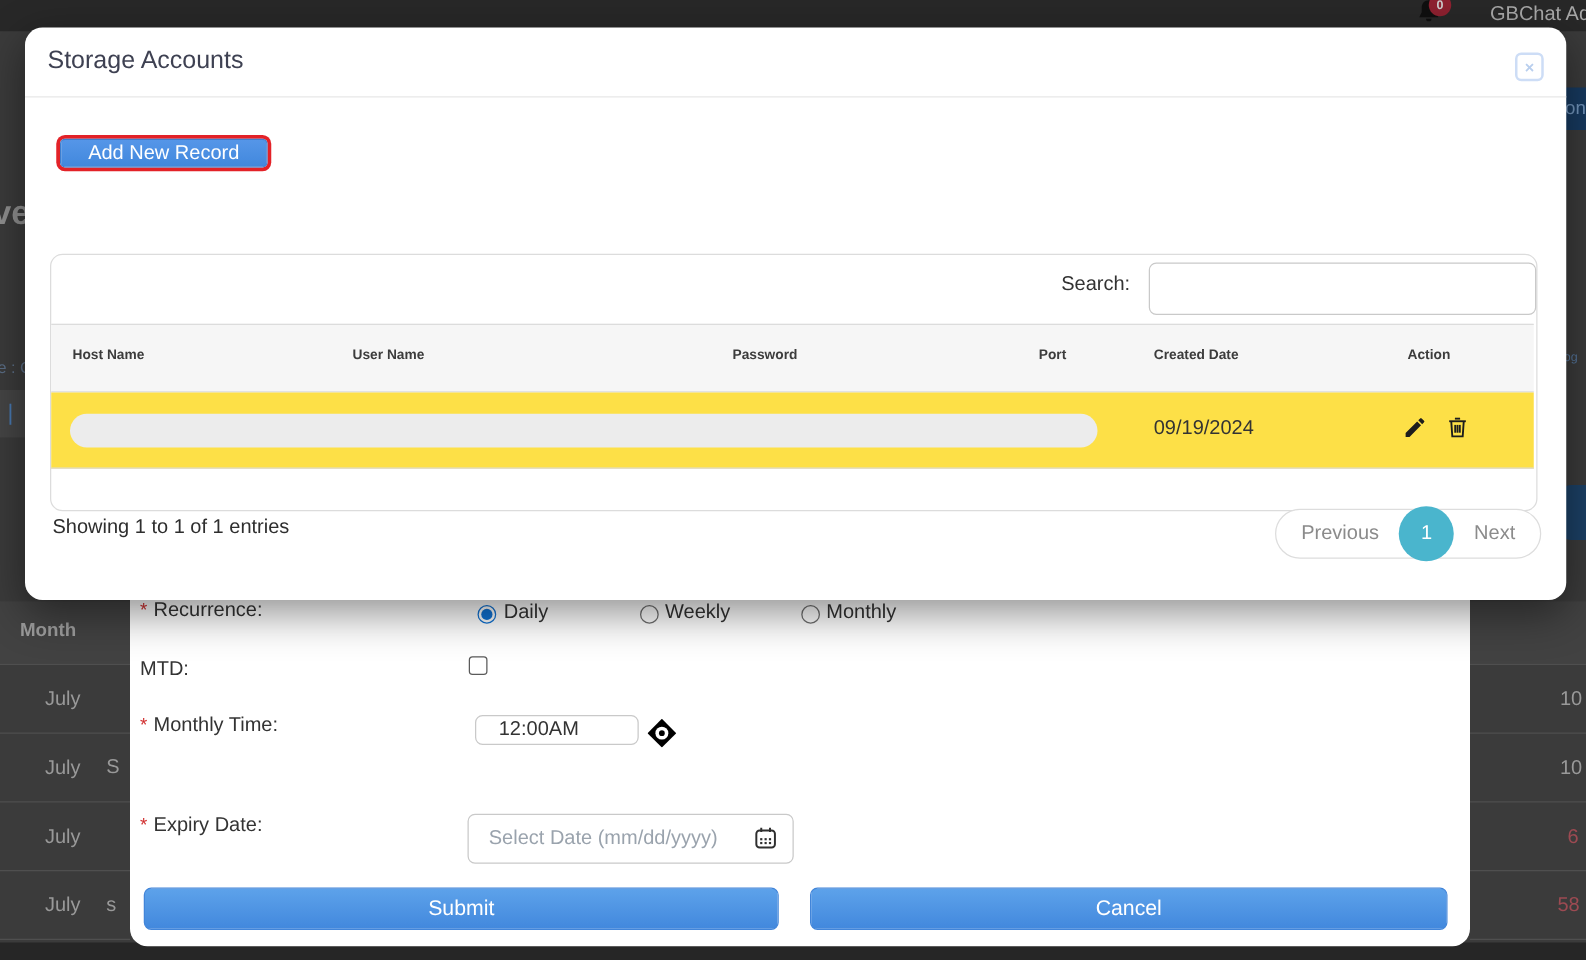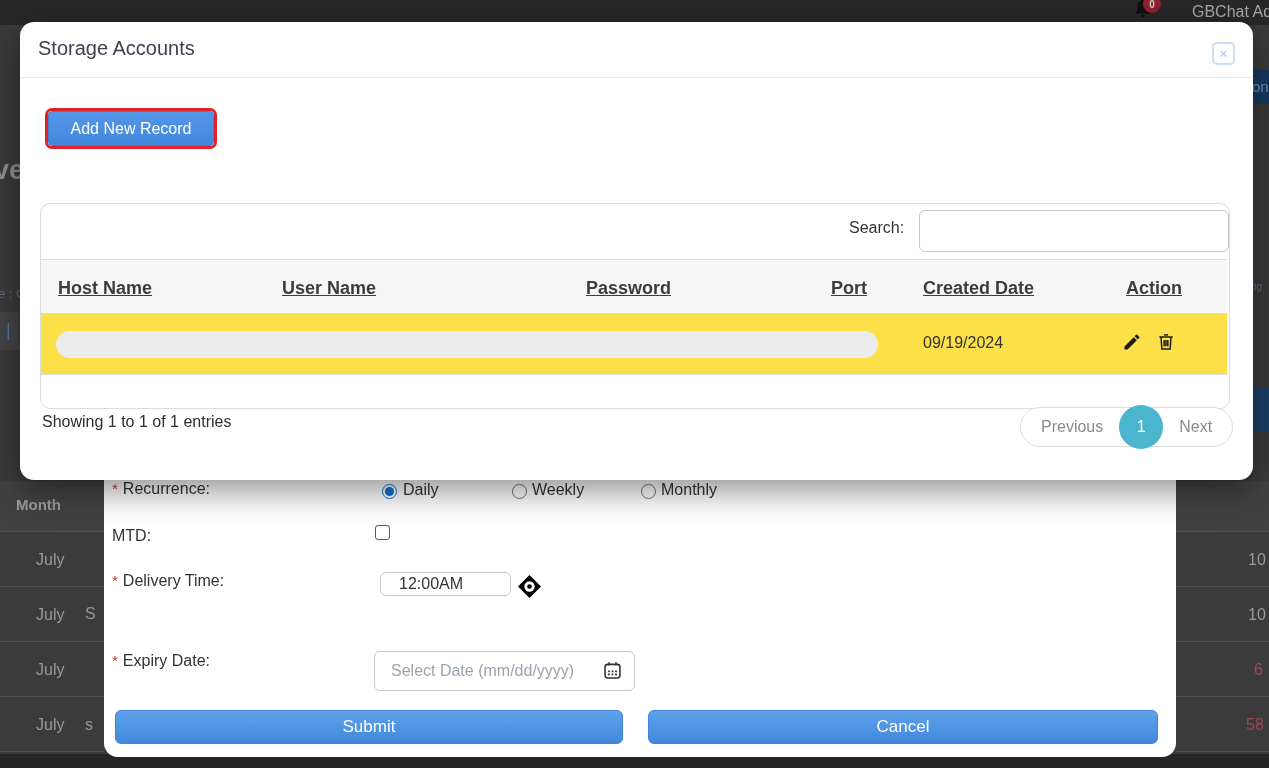--- a/index.html
+++ b/index.html
@@ -28,32 +28,32 @@
   .bg-td{color:#999;font-size:16px;white-space:nowrap;}
   .bg-td.red{color:#9c4a52;}
 
   
   .modal-storage{left:20px;top:22px;width:1233px;height:458px;background:#fff;border-radius:14px;
                  box-shadow:0 10px 35px rgba(0,0,0,.45);}
   .ms-title{left:18px;top:15px;font-size:20px;color:#3e4152;}
   .ms-close{left:1192px;top:20px;width:19px;height:19px;border:2px solid #cdddf6;border-radius:5px;
             color:#b9cfee;font-size:13px;font-weight:bold;display:flex;align-items:center;justify-content:center;cursor:pointer;}
   .ms-divider{left:0;top:55px;width:1233px;height:1px;background:#e8e8e8;}
-  .btn-add{left:28px;top:89px;width:166px;height:35px;background:linear-gradient(180deg,#5596e8,#4288dd);
+  .btn-add{left:28px;top:89px;width:166px;height:23px;background:linear-gradient(180deg,#5596e8,#4288dd);
            border:1px solid #3d7fd0;box-shadow:0 0 0 3px #e32228;border-radius:4px;color:#fff;font-size:16px;
            font-family:"Liberation Sans",sans-serif;cursor:pointer;}
   .ms-note{left:28px;top:161px;font-size:16px;color:#212121;}
   .ms-note b{margin-right:6px;}
 
   .card{left:20px;top:181px;width:1188px;height:204px;border:1px solid #dcdcdc;border-radius:10px;background:#fff;}
   .search-label{left:808px;top:15px;font-size:16px;color:#333;}
   .search-input{left:878px;top:6px;width:310px;height:42px;border:1px solid #c9c9c9;border-radius:6px;
                 box-sizing:border-box;font-size:16px;padding:0 12px;font-family:"Liberation Sans",sans-serif;outline:none;}
   .thead{left:0;top:55px;width:1186px;height:53px;background:#f6f6f6;border-top:1px solid #dcdcdc;border-bottom:1px solid #dcdcdc;}
-  .th{position:absolute;top:18px;font-size:18px;font-weight:bold;color:#3c3c3c;white-space:nowrap;text-decoration:underline;}
+  .th{position:absolute;top:18px;font-size:11px;font-weight:bold;color:#3c3c3c;white-space:nowrap;}
   .trow{left:0;top:110px;width:1186px;height:60px;background:#fde047;border-bottom:1px solid #dcdcdc;text-align:center;}
   .pill{position:absolute;left:15px;top:17px;width:822px;height:27px;border-radius:14px;background:#ececec;}
   .td-date{position:absolute;left:882px;top:20px;font-size:16px;color:#333;}
   .icon-btn{position:absolute;top:18px;width:22px;height:22px;cursor:pointer;}
 
   .ms-showing{left:22px;top:391px;font-size:16px;color:#2e2e2e;}
   .pager{left:1000px;top:385px;height:40px;border:1px solid #ddd;border-radius:20px;background:#fff;
          display:flex;align-items:center;padding:0 20px;gap:16px;box-sizing:border-box;}
   .pager .nav{color:#8b8b8b;font-size:16px;cursor:pointer;}
   .page-circle{width:44px;height:44px;border-radius:50%;background:#4ab5cd;color:#fff;font-size:16px;
@@ -143,21 +143,21 @@
     <span class="abs flabel" style="left:299px;top:26px;">Daily</span>
     <span class="abs radio" style="left:408px;top:29px;"></span>
     <span class="abs flabel" style="left:428px;top:26px;">Weekly</span>
     <span class="abs radio" style="left:537px;top:29px;"></span>
     <span class="abs flabel" style="left:557px;top:26px;">Monthly</span>
 
     <div class="abs flabel" style="left:8px;top:72px;">MTD:</div>
     <span class="abs checkbox" style="left:271px;top:70px;"></span>
 
     <div class="abs flabel" style="left:8px;top:117px;">
-      <span class="star">*</span><span>Delivery Time:</span>
+      <span class="star">*</span><span>Monthly Time:</span>
     </div>
     <input class="abs time-input" value="12:00AM" style="">
     <span class="abs" style="left:414px;top:120px;">
       <svg width="23" height="23" viewBox="0 0 24 24">
           <path d="M12 0 24 12 12 24 0 12z" fill="#000"></path>
           <circle cx="12" cy="12" r="5.4" fill="#fff"></circle>
           <circle cx="12" cy="12" r="2.4" fill="#000"></circle>
         </svg>
     </span>
 

